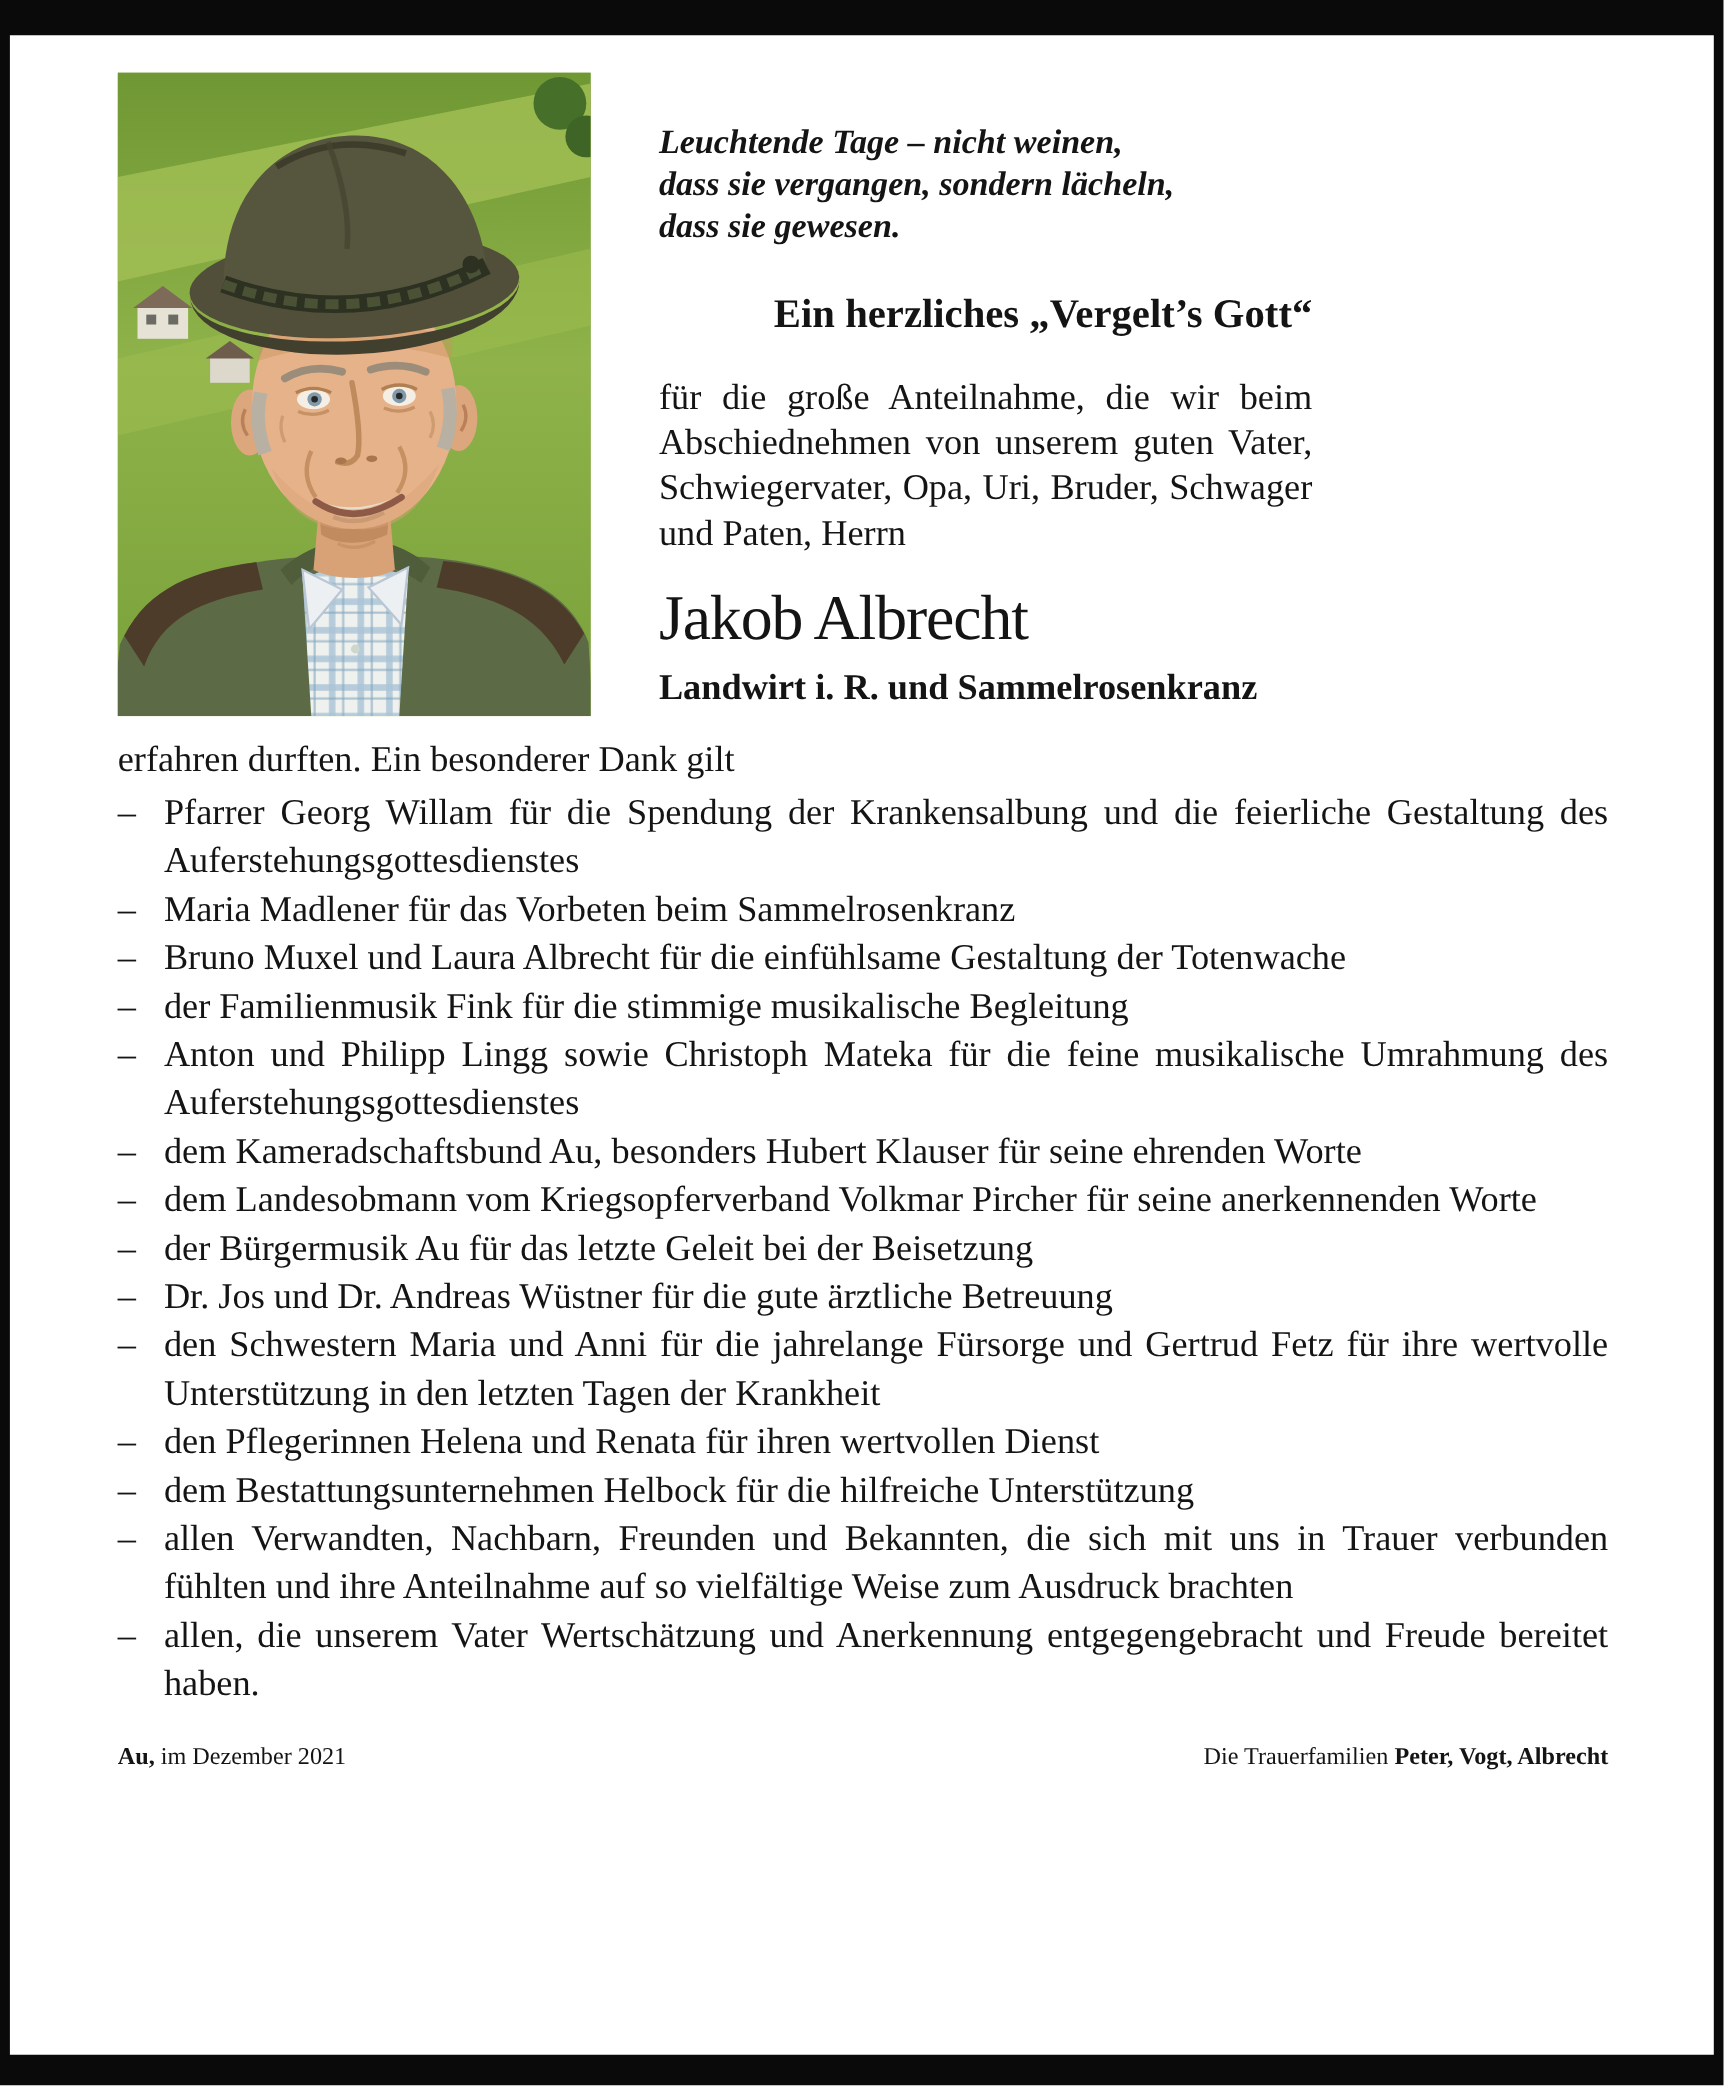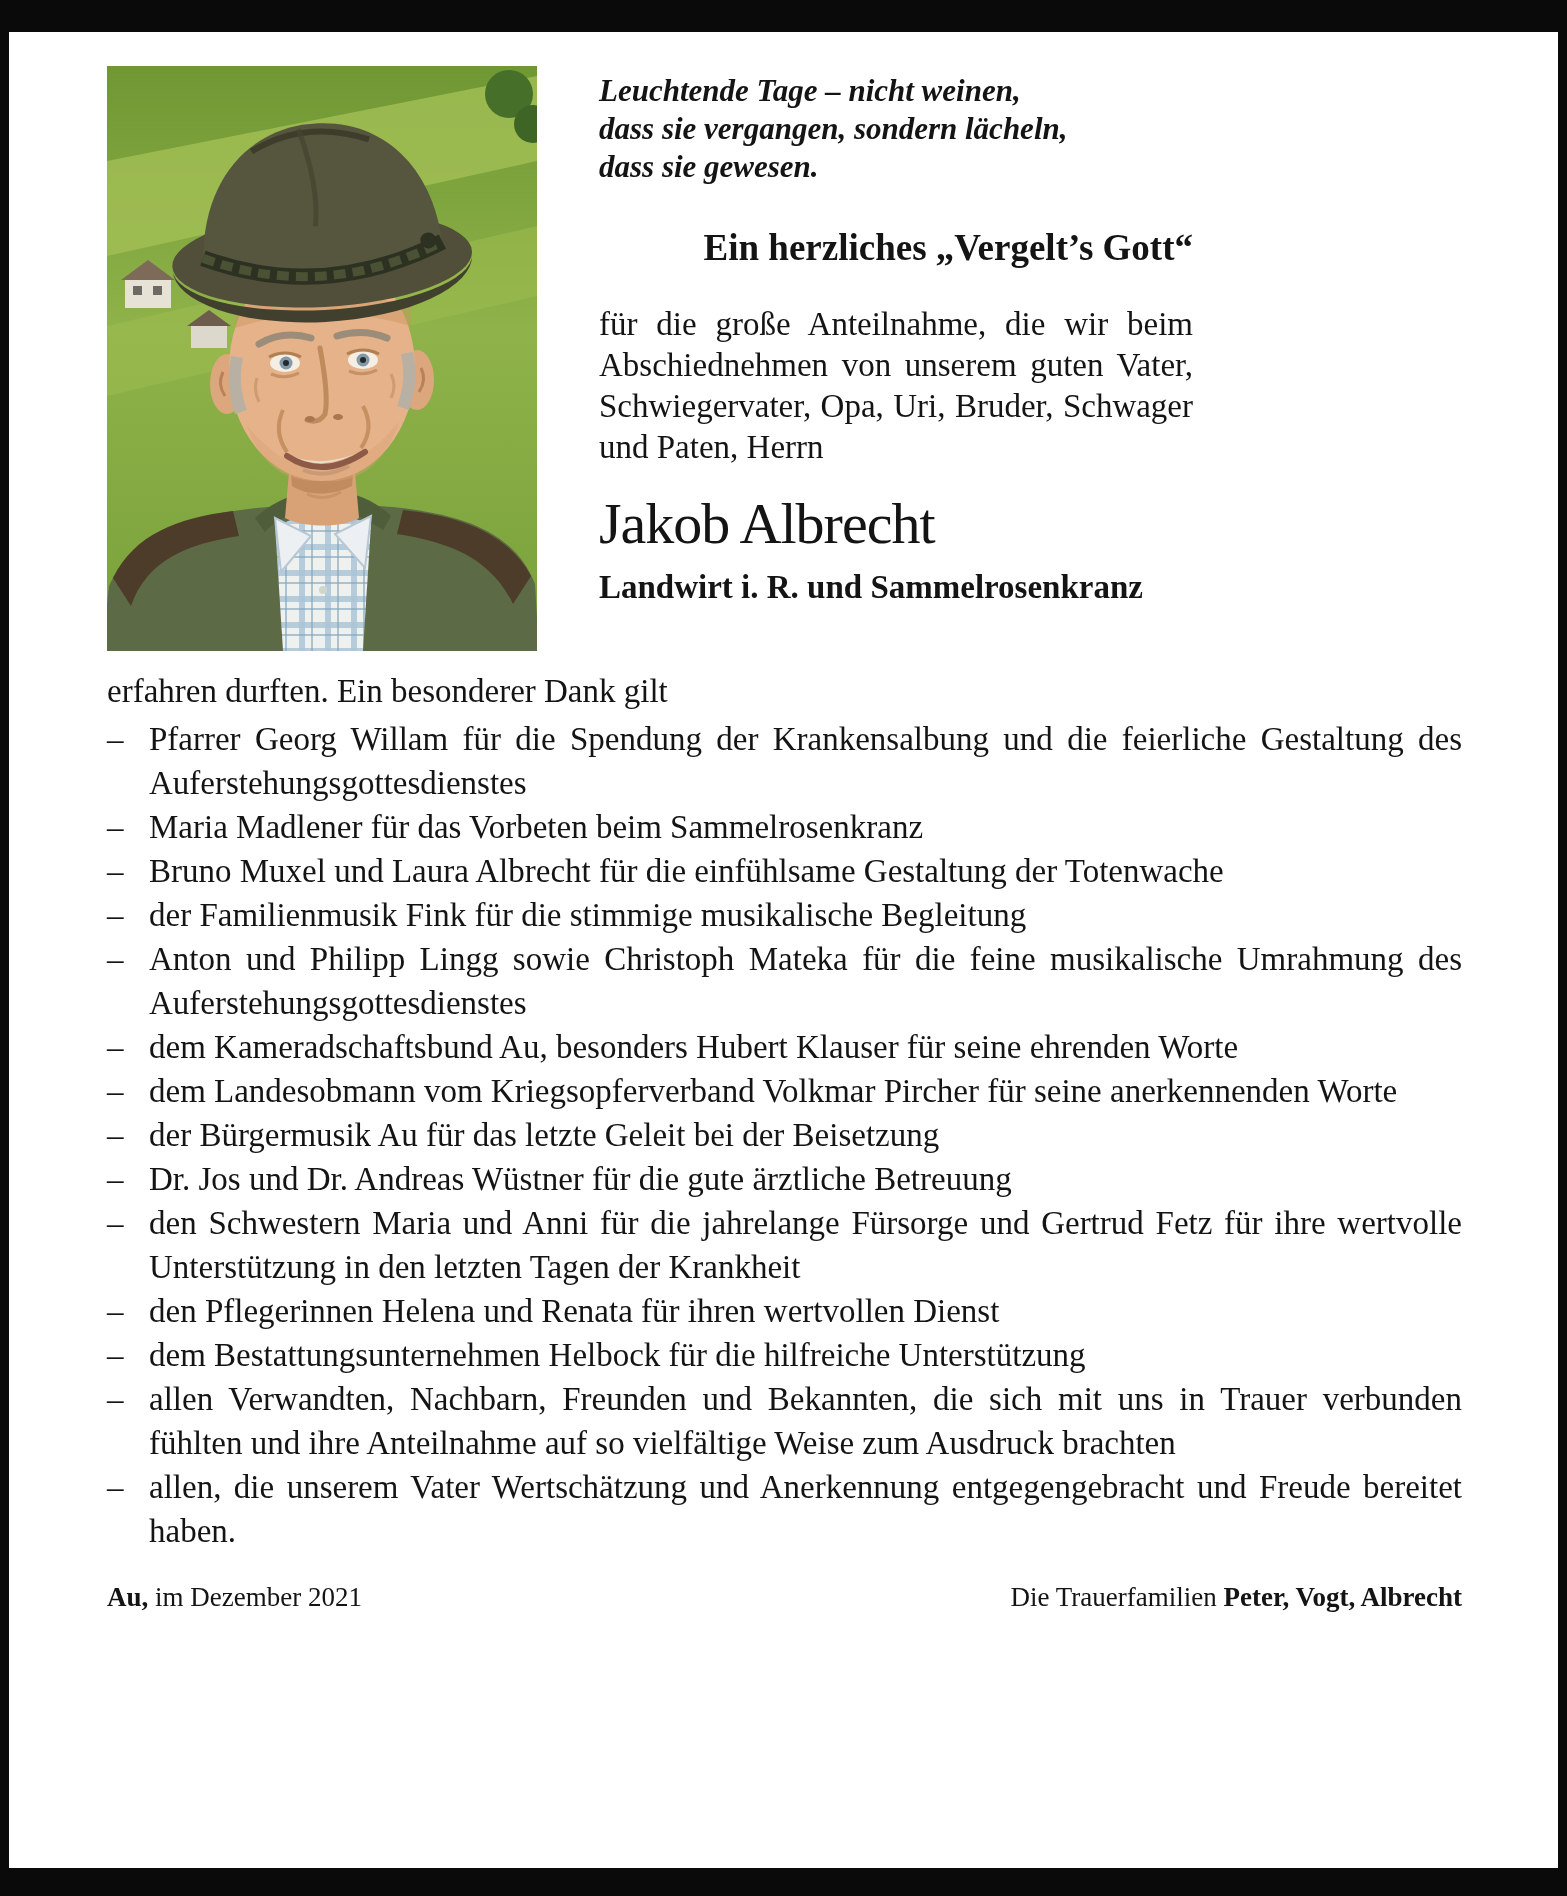--- a/index.html
+++ b/index.html
@@ -16,21 +16,21 @@
   }
   .content { padding:34px 96px 0 98px; }
 
   .top { display:flex; align-items:flex-start; }
   .photo {
     width:430px; height:585px; flex:none;
     background:#7da23c; overflow:hidden;
   }
   .photo svg { display:block; width:100%; height:100%; }
 
-  .right-col { margin-left:62px; width:594px; }
+  .right-col { margin-left:62px; width:594px;margin-top:38px; }
 
   .quote {
     margin-top:6px;
     font-style:italic; font-weight:bold;
     font-size:31px; line-height:38px;
   }
   .salutation {
     margin-top:40px;
     font-weight:bold; font-size:37px; line-height:44px;text-align:right;
   }
@@ -57,21 +57,21 @@
   .lead { margin-top:18px; font-size:33px; line-height:44px; }
 
   .items { margin-top:4px; }
   .item { display:flex; font-size:33px; line-height:44px; }
   .item .dash { width:42px; flex:none; }
   .item .text { flex:1; text-align:justify; hyphens:auto; }
 
   .footer {
     margin-top:22px;
     display:flex; justify-content:space-between; align-items:baseline;
-    font-size:27px; line-height:44px;
+    font-size:22px; line-height:44px;
   }
   .b { font-weight:bold; }
 </style>
 </head>
 <body>
 
 <div class="frame">
   <div class="content">
 
     <div class="top">

